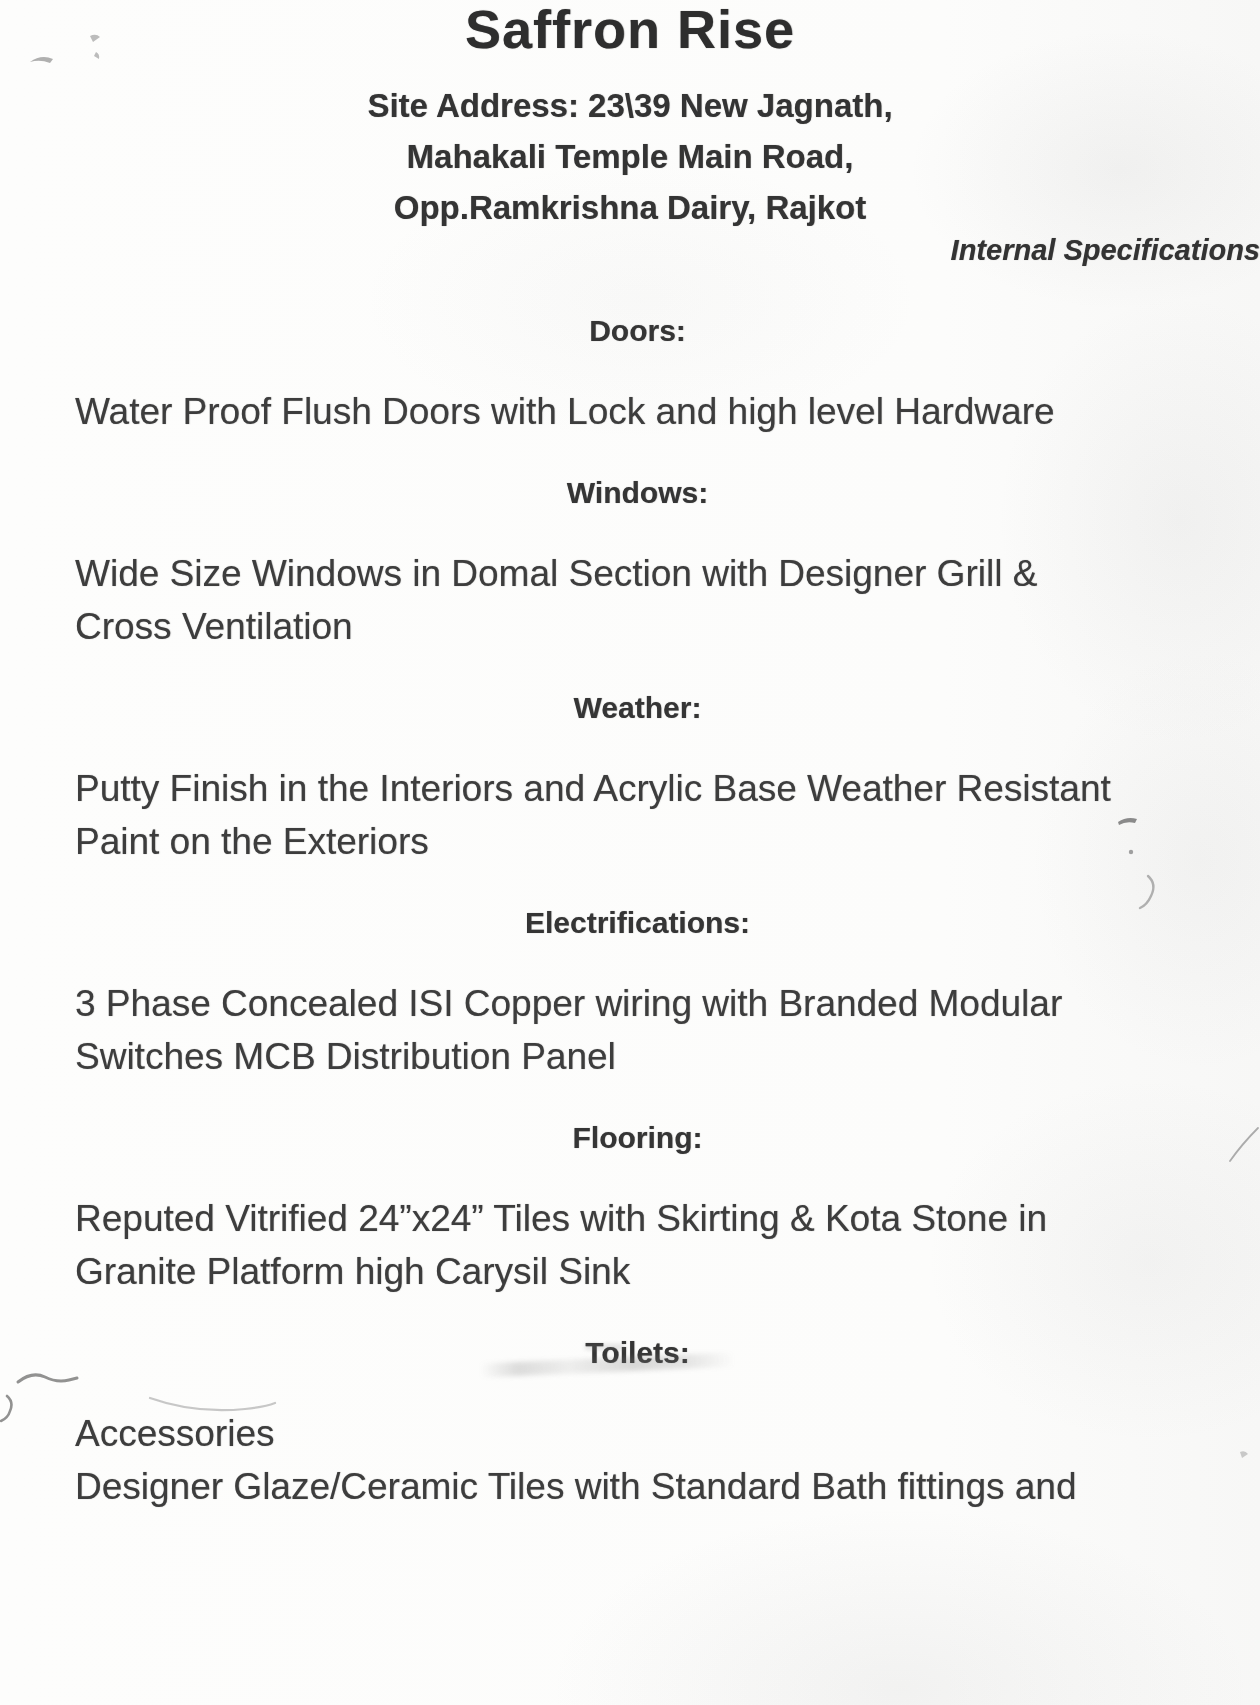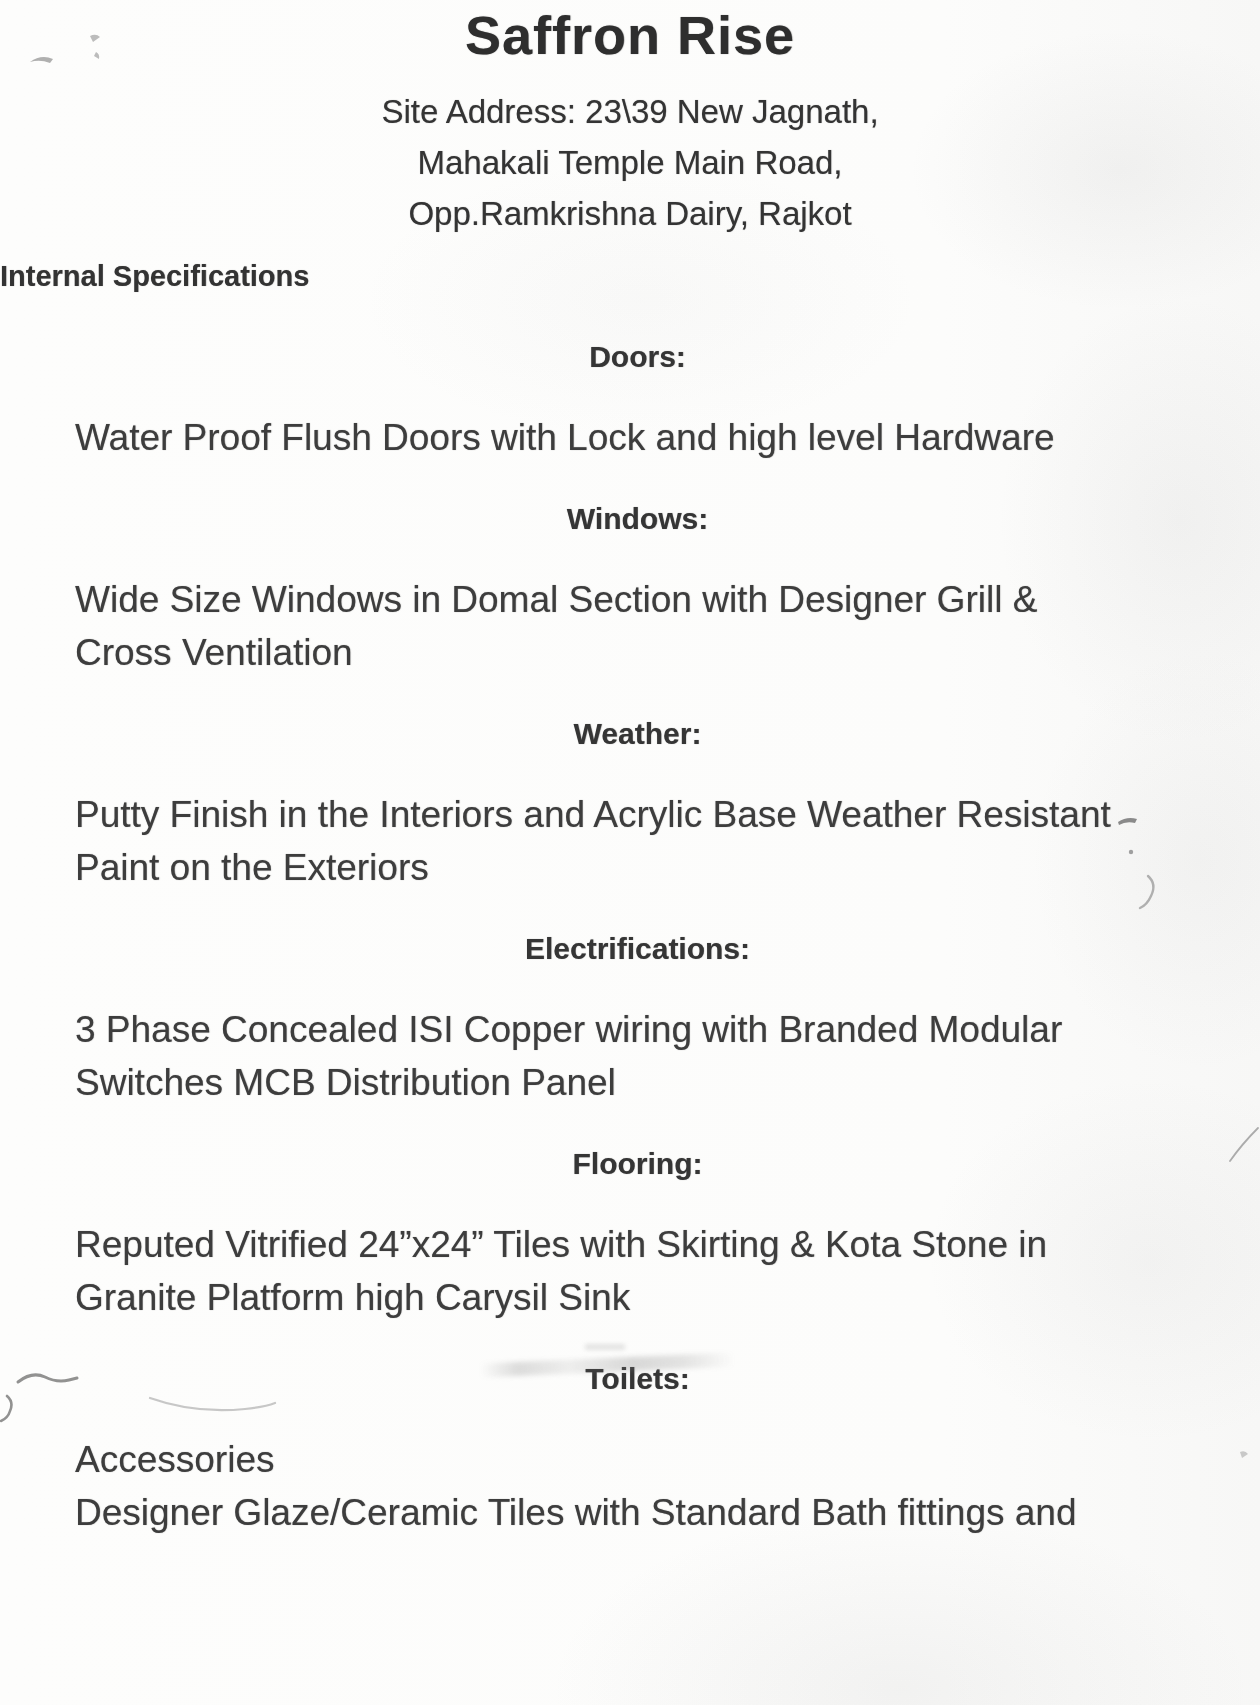--- a/index.html
+++ b/index.html
@@ -18,49 +18,49 @@
       radial-gradient(ellipse 260px 320px at 1180px 520px, rgba(160,160,160,0.09), rgba(160,160,160,0) 70%),
       radial-gradient(ellipse 240px 300px at 1200px 860px, rgba(160,160,160,0.08), rgba(160,160,160,0) 70%),
       radial-gradient(ellipse 320px 260px at 1150px 1260px, rgba(160,160,160,0.08), rgba(160,160,160,0) 70%),
       radial-gradient(ellipse 400px 200px at 640px 300px, rgba(170,170,170,0.05), rgba(170,170,170,0) 70%),
       radial-gradient(ellipse 500px 260px at 900px 1690px, rgba(150,150,150,0.10), rgba(150,150,150,0) 70%),
       linear-gradient(90deg, #fdfdfc 0%, #fcfcfb 75%, #f7f7f6 100%);
     font-family: "Liberation Sans", "DejaVu Sans", sans-serif;
     color: #3c3c3c;
   }
   .doc-title {
-    padding-top: 6px;
+    padding-top: 0;
     text-align: center;
     font-size: 54px;
     line-height: 58px;
     font-weight: bold;
     color: #2e2e2e;
     letter-spacing: 1px;
     text-shadow: 0.4px 0.4px 1px rgba(40,40,40,0.55);
   }
   .address-block {
     margin-top: 22px;
     text-align: center;
   }
   .address-line {
     font-size: 33px;
     line-height: 51px;
-    font-weight: normal;
+    font-weight: bold;
     color: #343434;
     text-shadow: 0.3px 0.3px 0.9px rgba(45,45,45,0.5);
     text-align: center;
   }
   .doc-subtitle {
-    margin-top: 20px;
-    text-align: left;
+    text-align: right;
     font-size: 29px;
     line-height: 34px;
     font-weight: bold;
     color: #333333;
     text-shadow: 0.3px 0.3px 0.8px rgba(45,45,45,0.5);
+    font-style: italic;
   }
   .content {
     margin: 37px 60px 0 75px;
   }
   .section-heading {
     font-size: 30px;
     line-height: 53px;
     font-weight: bold;
     color: #353535;
     margin: 28px 0;

